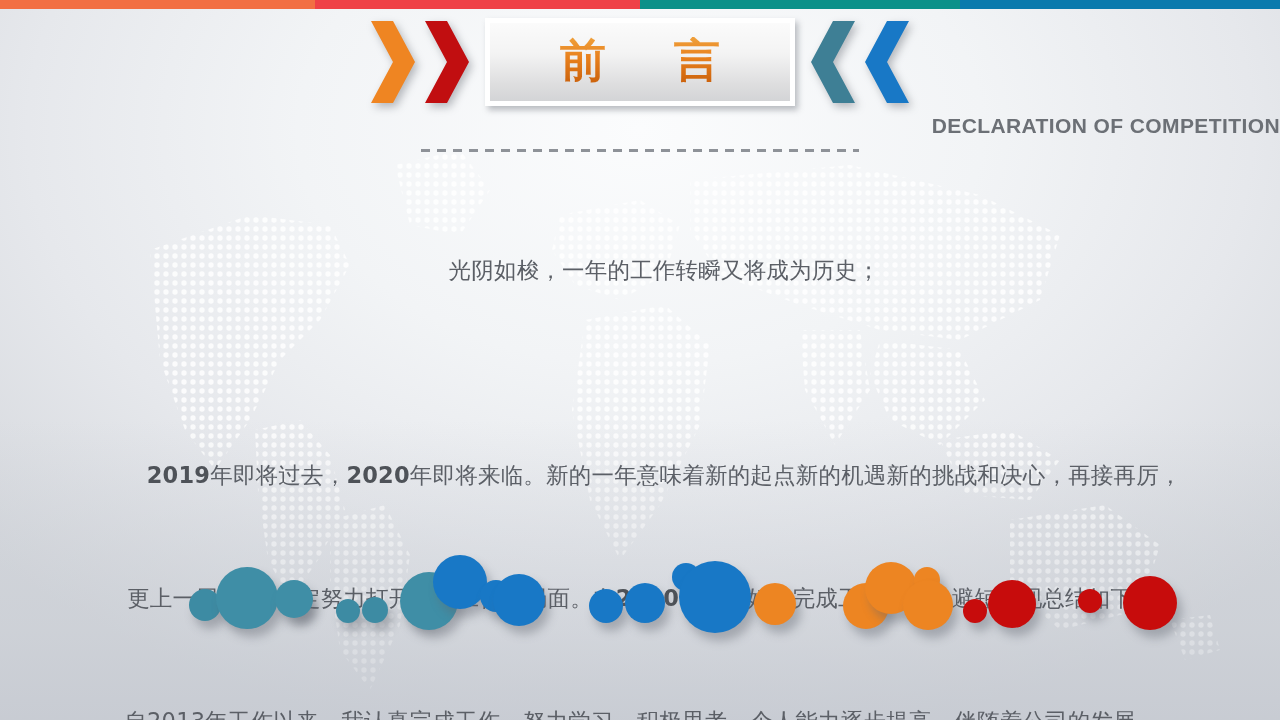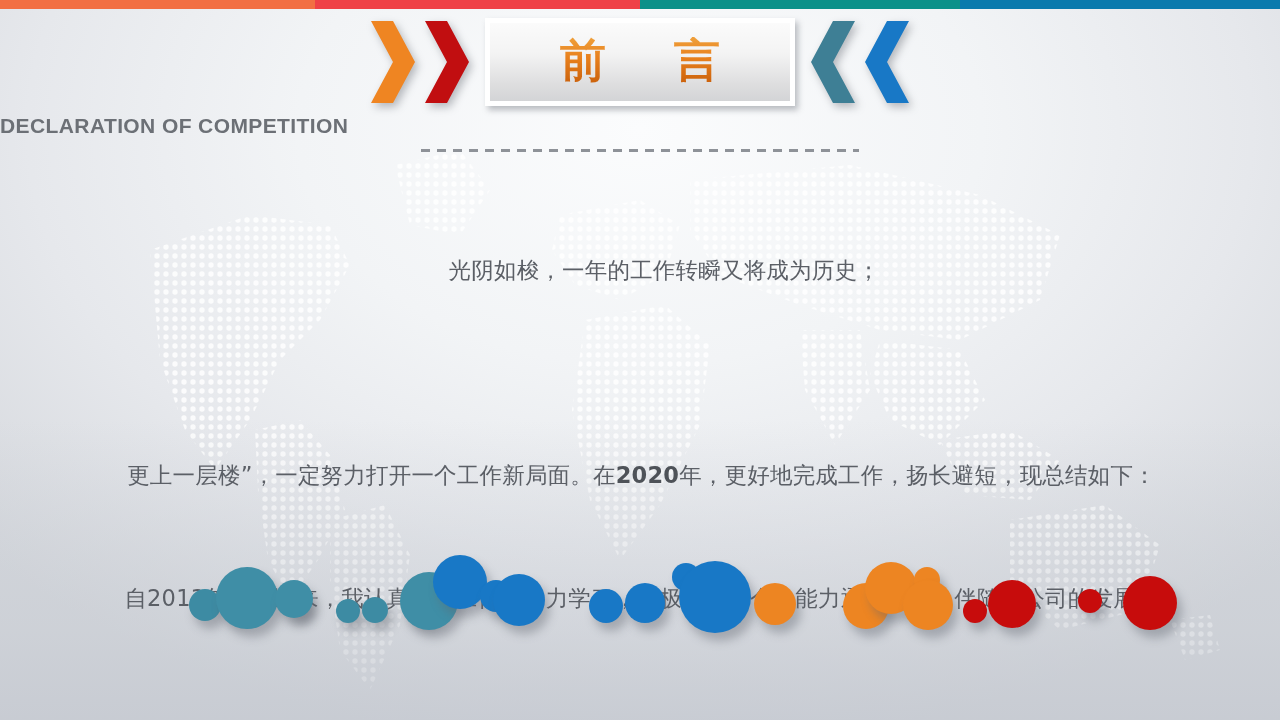--- a/index.html
+++ b/index.html
@@ -101,21 +101,21 @@
     color: transparent;
     -webkit-text-fill-color: transparent;
     text-shadow: none;
     padding-bottom: 4px;
   }
 
   .subtitle {
     position: absolute;
     top: 114px;
     left: 0; right: 0;
-    text-align: left;
+    text-align: right;
     font-size: 21px;
     font-weight: 700;
     letter-spacing: .4px;
     color: #6c7076;
     font-family: "Liberation Sans", sans-serif;
   }
 
   .dashrule {
     position: absolute;
     top: 149px;
@@ -239,20 +239,21 @@
 
     <div class="subtitle">DECLARATION OF COMPETITION</div>
     <div class="dashrule"></div>
   </div>
 
   <div class="body-text">
     <p>
       <span class="ln">　　光阴如梭，一年的工作转瞬又将成为历史；</span>
     </p>
     <p>
+      <span class="ln">　　<span class="b">2019</span>年即将过去，<span class="b">2020</span>年即将来临。新的一年意味着新的起点新的机遇新的挑战和决心，再接再厉，</span>
       <span class="ln">更上一层楼”，一定努力打开一个工作新局面。在<span class="b">2020</span>年，更好地完成工作，扬长避短，现总结如下：</span>
       <span class="ln">自2013年工作以来，我认真完成工作，努力学习，积极思考，个人能力逐步提高。伴随着公司的发展，</span>
       
     </p>
 
   </div>
 
   <div class="bubbles" id="bubbles">
       <div class="bub" style="left: 189px; top: 589px; width: 32px; height: 32px; background: rgb(61, 139, 163);"></div>
       <div class="bub" style="left: 222px; top: 587px; width: 30px; height: 30px; background: rgb(61, 139, 163);"></div>

